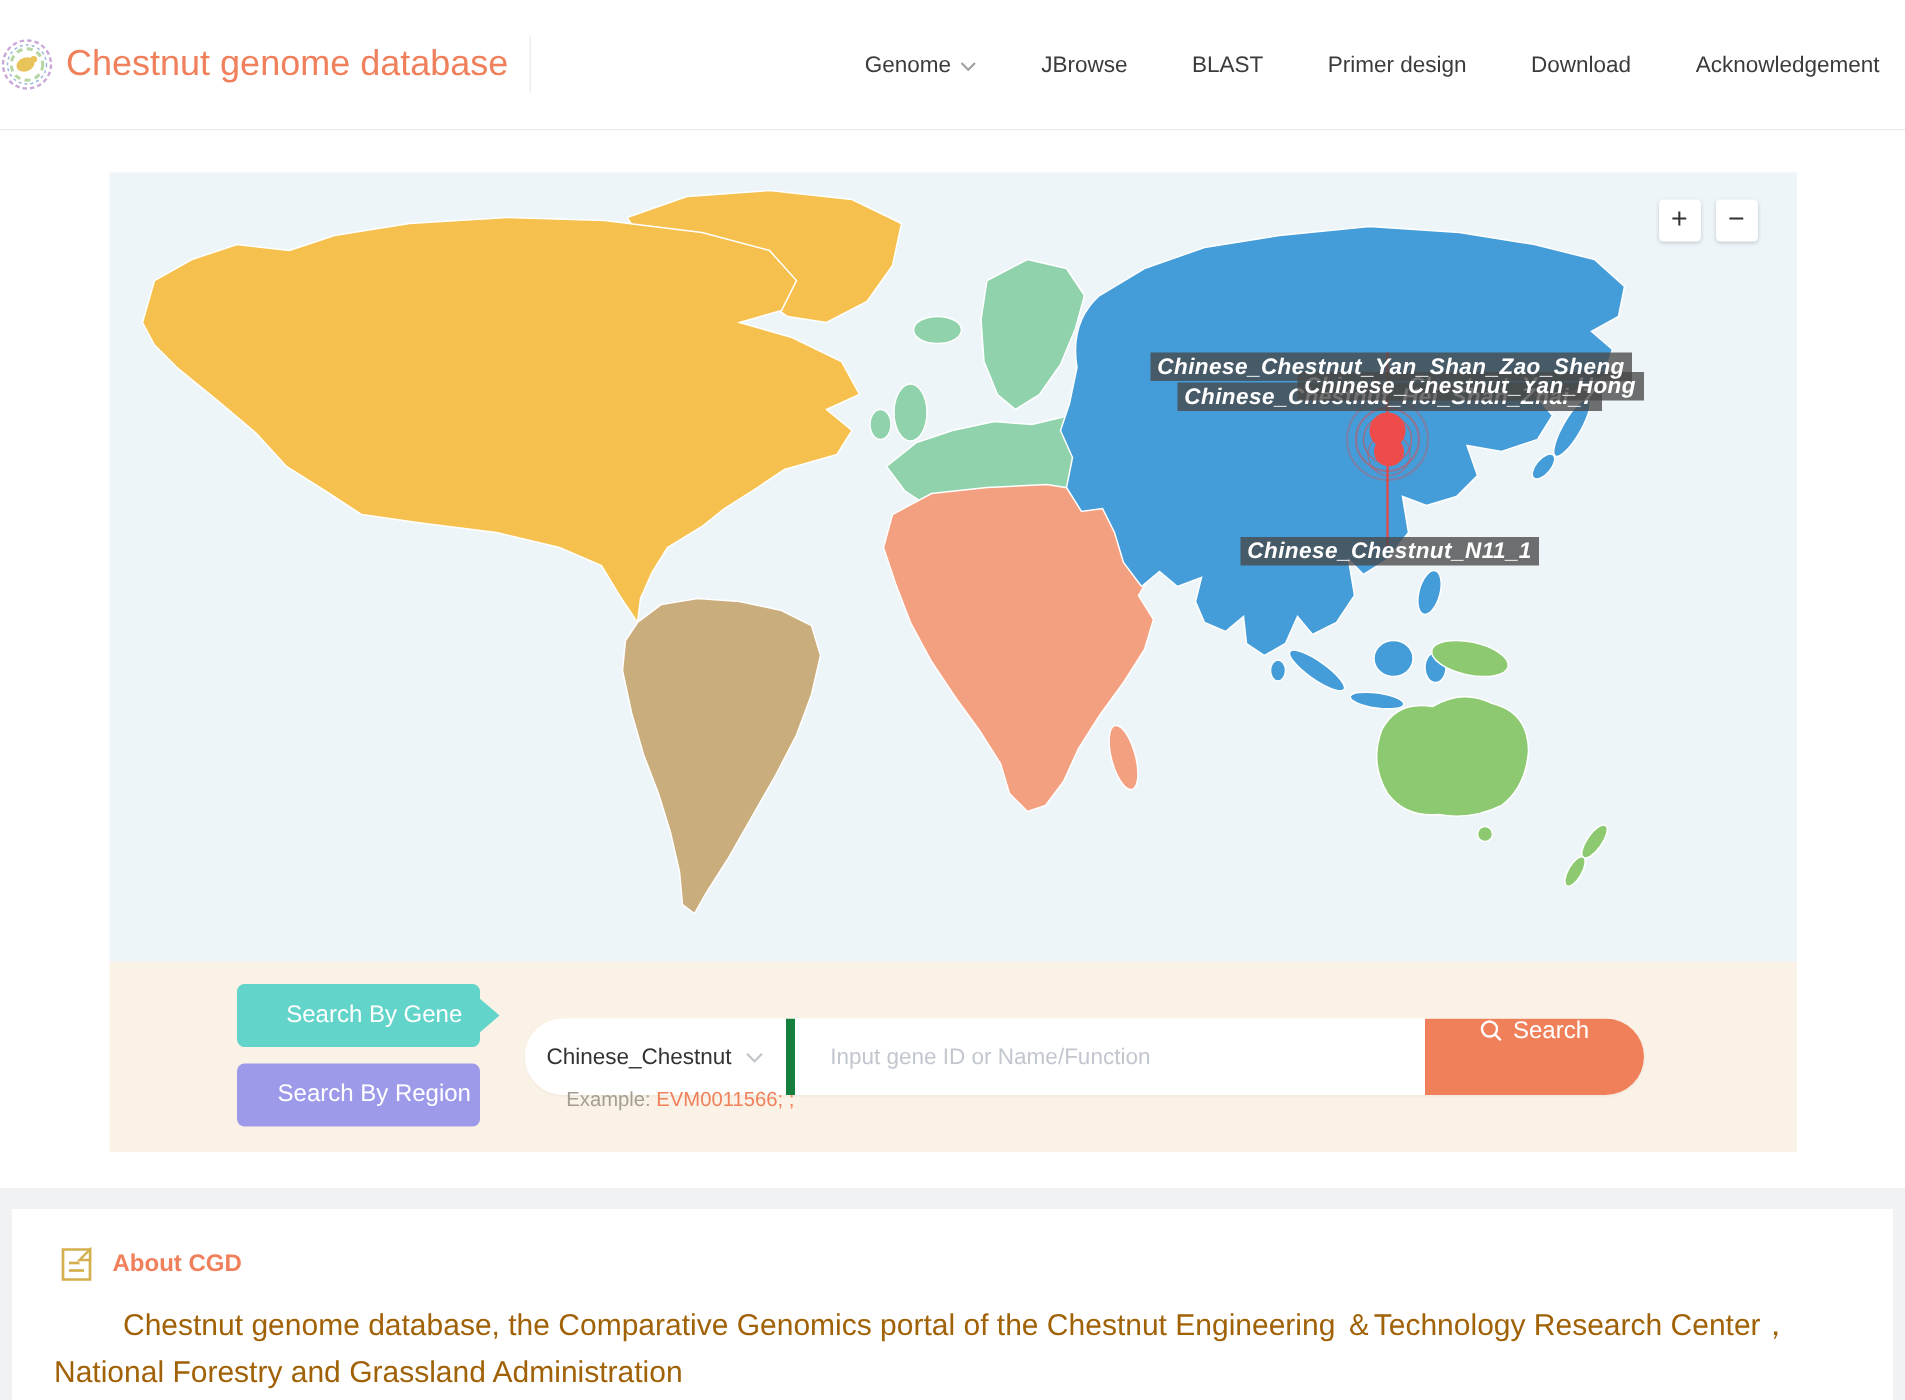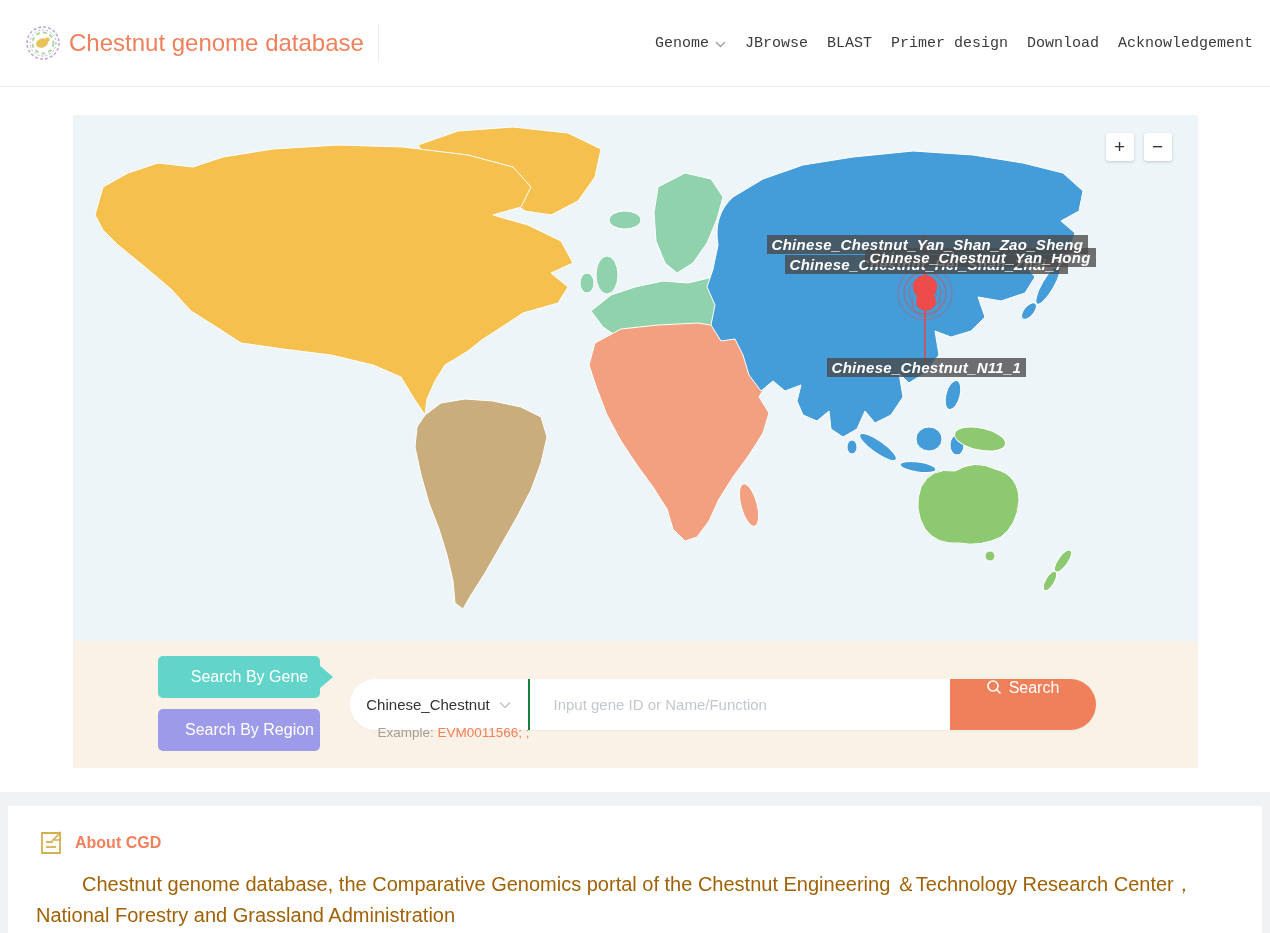--- a/index.html
+++ b/index.html
@@ -6,28 +6,28 @@
   html,body { width:1270px; }
   body {
     font-family:"Liberation Sans", sans-serif;
     background:#f1f2f3;
     color:#333;
   }
 
   
   .header {
     height:87px; background:#fff; display:flex; align-items:center;
-    padding:0 17px 0 25px; border-bottom:1px solid #ececec;
+    padding:0 17px 0 0; border-bottom:1px solid #ececec;
   }
   .logo { width:36px; height:36px; flex:0 0 auto; }
   .site-title {
     font-size:24px; color:#f0805c; margin-left:8px; white-space:nowrap; font-weight:400;
   }
   .title-divider { width:1px; height:38px; background:#eee; margin-left:14px; }
-  .nav { display:flex; align-items:center; gap:19px; margin-left:auto;font-family:Liberation Mono, monospace; }
+  .nav { display:flex; align-items:center; gap:43px; margin-left:auto; }
   .nav-item {
     font-size:15px; color:#3b3b3b; cursor:pointer; display:flex; align-items:center; gap:6px;
     white-space:nowrap;
   }
   .nav-item svg { margin-top:2px; }
 
   
   .hero { background:#fff; padding:28px 0 24px 0; }
   .map-wrap {
     width:1125px; height:526px; margin:0 auto; position:relative;
@@ -70,21 +70,21 @@
   }
   .mode-region { background:#9e9aea; margin-top:11px; }
 
   .search-bar {
     position:absolute; left:277px; top:38px; width:746px; height:51px;
     display:flex; border-radius:26px; overflow:hidden; background:#fff;
     box-shadow:0 1px 2px rgba(0,0,0,.04);
   }
   .species-select {
     width:180px; display:flex; align-items:center; justify-content:center; gap:9px;
-    border-right:2px solid #15803d; cursor:pointer; background:#fff;
+    border-right:6px solid #15803d; cursor:pointer; background:#fff;
   }
   .species-select .sel-label { font-size:15px; color:#333; }
   .gene-input {
     flex:1; border:none; outline:none; font-size:15px; padding:0 24px;
     font-family:"Liberation Sans",sans-serif; color:#333; background:#fff;
   }
   .gene-input::placeholder { color:#c2c7cf; }
   .search-btn {
     width:146px; border:none; background:#f0805a; color:#fff; font-size:16px;
     display:flex; align-items:flex-start; justify-content:center; gap:7px; cursor:pointer;

